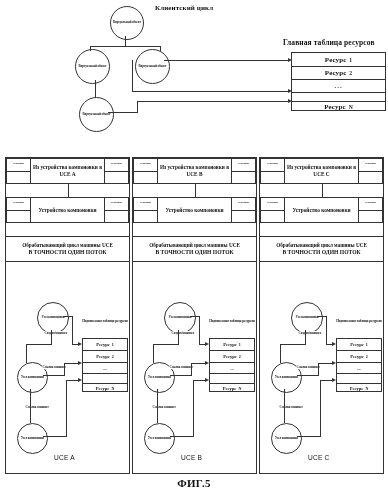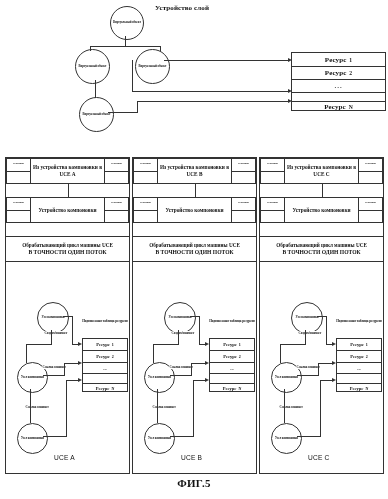--- a/index.html
+++ b/index.html
@@ -232,22 +232,23 @@
     font-size: 11px;
     font-weight: bold;
     letter-spacing: 0.3px;
   }
 </style>
 </head>
 <body>
 
 <div id="top-section">
 
-  <div class="client-title" style="left:155px; top:4px;">Устройство слой</div>
-
+  <div class="client-title" style="left:155px; top:4px;">Клиентский цикл</div>
+
+  <div class="mrt-title" style="left:283px; top:38px;">Главная таблица ресурсов</div>
 
   <div class="vo-circle" style="left:110px; top:6px; width:30px; height:30px;">Виртуальный объект</div>
 
   <div class="vo-circle" style="left:75px; top:49px; width:31px; height:31px;">Виртуальный объект</div>
 
   <div class="vo-circle" style="left:135px; top:49px; width:31px; height:31px;">Виртуальный объект</div>
 
   <div class="vo-circle" style="left:79px; top:97px; width:31px; height:31px;">Виртуальный объект</div>
 
   <div class="ln-v" style="left:125px; top:36px; height:11px;"></div>

